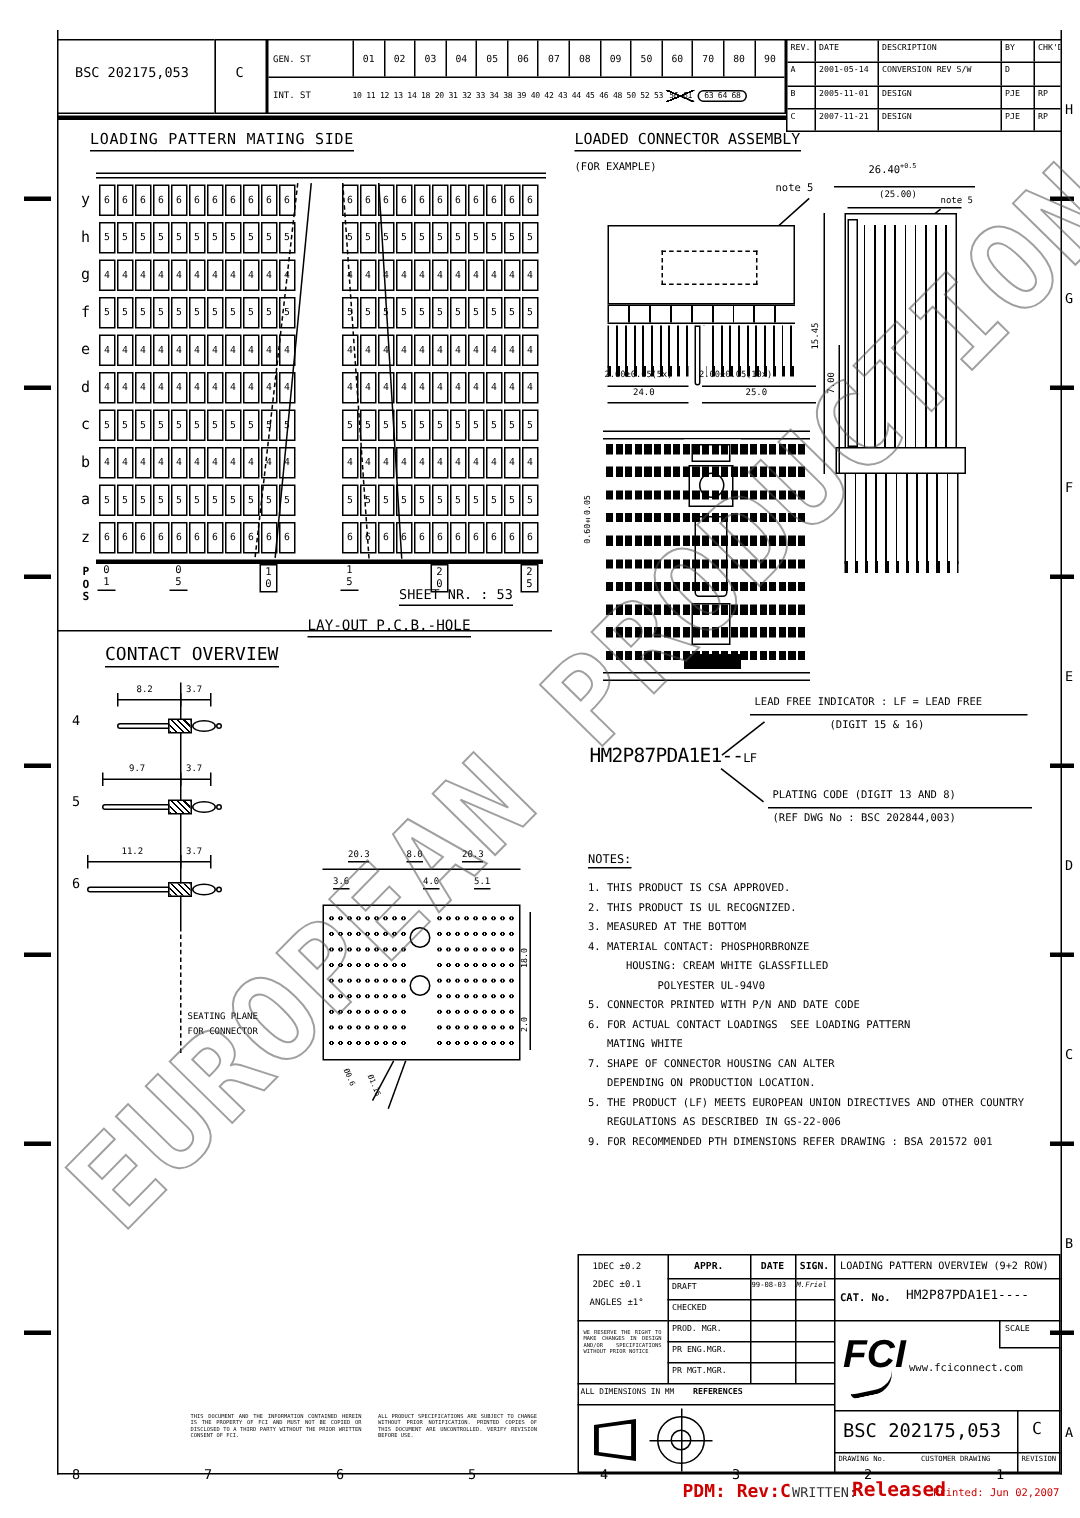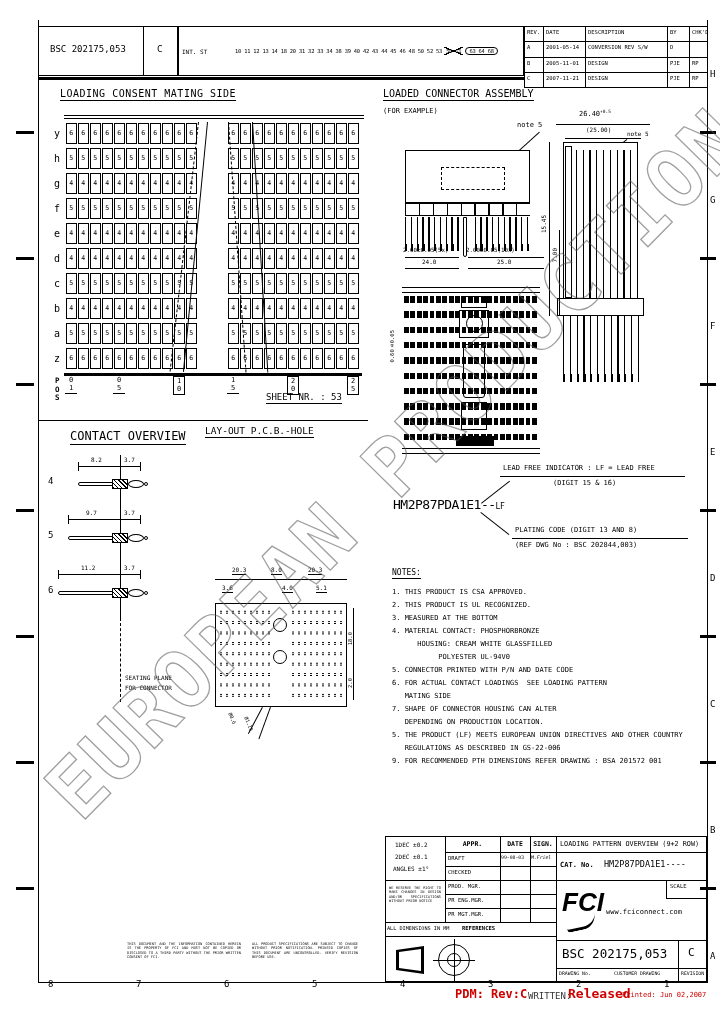--- a/index.html
+++ b/index.html
@@ -34,20 +34,37 @@
   <div class="vl" style="left:707px;top:20px;height:963px"></div>
   <div class="hl" style="left:38px;top:982px;width:670px"></div>
   <div class="hl" style="left:38px;top:77px;width:486px;height:2.5px"></div>
 
   <div class="box" style="left:38px;top:26px;width:106px;height:50px"></div>
   <div class="t" style="left:50px;top:44px;font-size:9px">BSC 202175,053</div>
   <div class="box" style="left:143px;top:26px;width:35px;height:50px"></div>
   <div class="t" style="left:157px;top:44px;font-size:9px">C</div>
 
   <div class="box" id="genTable" style="left:178px;top:26px;width:346px;height:50px;display:flex;flex-direction:column">
+      <div style="display: flex; flex: 1 1 0%; border-bottom: 1px solid rgb(0, 0, 0); align-items: center;">
+        <div style="width: 56px; font-size: 6px; padding-left: 3px; font-family: &quot;DejaVu Sans Mono&quot;, monospace; color: rgb(0, 0, 0);">GEN. ST</div>
+        <div style="flex: 1 1 0%; border-left: 1px solid rgb(0, 0, 0); text-align: center; font-size: 6.5px; align-self: stretch; line-height: 24px; font-family: &quot;DejaVu Sans Mono&quot;, monospace; color: rgb(0, 0, 0);">01</div>
+        <div style="flex: 1 1 0%; border-left: 1px solid rgb(0, 0, 0); text-align: center; font-size: 6.5px; align-self: stretch; line-height: 24px; font-family: &quot;DejaVu Sans Mono&quot;, monospace; color: rgb(0, 0, 0);">02</div>
+        <div style="flex: 1 1 0%; border-left: 1px solid rgb(0, 0, 0); text-align: center; font-size: 6.5px; align-self: stretch; line-height: 24px; font-family: &quot;DejaVu Sans Mono&quot;, monospace; color: rgb(0, 0, 0);">03</div>
+        <div style="flex: 1 1 0%; border-left: 1px solid rgb(0, 0, 0); text-align: center; font-size: 6.5px; align-self: stretch; line-height: 24px; font-family: &quot;DejaVu Sans Mono&quot;, monospace; color: rgb(0, 0, 0);">04</div>
+        <div style="flex: 1 1 0%; border-left: 1px solid rgb(0, 0, 0); text-align: center; font-size: 6.5px; align-self: stretch; line-height: 24px; font-family: &quot;DejaVu Sans Mono&quot;, monospace; color: rgb(0, 0, 0);">05</div>
+        <div style="flex: 1 1 0%; border-left: 1px solid rgb(0, 0, 0); text-align: center; font-size: 6.5px; align-self: stretch; line-height: 24px; font-family: &quot;DejaVu Sans Mono&quot;, monospace; color: rgb(0, 0, 0);">06</div>
+        <div style="flex: 1 1 0%; border-left: 1px solid rgb(0, 0, 0); text-align: center; font-size: 6.5px; align-self: stretch; line-height: 24px; font-family: &quot;DejaVu Sans Mono&quot;, monospace; color: rgb(0, 0, 0);">07</div>
+        <div style="flex: 1 1 0%; border-left: 1px solid rgb(0, 0, 0); text-align: center; font-size: 6.5px; align-self: stretch; line-height: 24px; font-family: &quot;DejaVu Sans Mono&quot;, monospace; color: rgb(0, 0, 0);">08</div>
+        <div style="flex: 1 1 0%; border-left: 1px solid rgb(0, 0, 0); text-align: center; font-size: 6.5px; align-self: stretch; line-height: 24px; font-family: &quot;DejaVu Sans Mono&quot;, monospace; color: rgb(0, 0, 0);">09</div>
+        <div style="flex: 1 1 0%; border-left: 1px solid rgb(0, 0, 0); text-align: center; font-size: 6.5px; align-self: stretch; line-height: 24px; font-family: &quot;DejaVu Sans Mono&quot;, monospace; color: rgb(0, 0, 0);">50</div>
+        <div style="flex: 1 1 0%; border-left: 1px solid rgb(0, 0, 0); text-align: center; font-size: 6.5px; align-self: stretch; line-height: 24px; font-family: &quot;DejaVu Sans Mono&quot;, monospace; color: rgb(0, 0, 0);">60</div>
+        <div style="flex: 1 1 0%; border-left: 1px solid rgb(0, 0, 0); text-align: center; font-size: 6.5px; align-self: stretch; line-height: 24px; font-family: &quot;DejaVu Sans Mono&quot;, monospace; color: rgb(0, 0, 0);">70</div>
+        <div style="flex: 1 1 0%; border-left: 1px solid rgb(0, 0, 0); text-align: center; font-size: 6.5px; align-self: stretch; line-height: 24px; font-family: &quot;DejaVu Sans Mono&quot;, monospace; color: rgb(0, 0, 0);">80</div>
+        <div style="flex: 1 1 0%; border-left: 1px solid rgb(0, 0, 0); text-align: center; font-size: 6.5px; align-self: stretch; line-height: 24px; font-family: &quot;DejaVu Sans Mono&quot;, monospace; color: rgb(0, 0, 0);">90</div>
+      </div>
       <div style="display: flex; flex: 1 1 0%; align-items: center;">
         <div style="width: 56px; font-size: 6px; padding-left: 3px; font-family: &quot;DejaVu Sans Mono&quot;, monospace; color: rgb(0, 0, 0);">INT. ST</div>
         <div style="flex: 1 1 0%; font-size: 5.4px; letter-spacing: -0.2px; white-space: nowrap; font-family: &quot;DejaVu Sans Mono&quot;, monospace; color: rgb(0, 0, 0);"><span>10 11 12 13 14 18 20 31 32 33 34 38 39 40 42 43 44 45 46 48 50 52 53 </span><span class="crossed">56 61</span> <span class="bubble">63 64 68</span></div>
       </div>
     </div>
 
   <div class="box" id="revTable" style="left:524px;top:26px;width:184px;height:62px;display:flex;flex-direction:column">
       <div style="display: flex; flex: 1 1 0%; border-bottom: 1px solid rgb(0, 0, 0);">
         <div style="width: 18px; font-size: 5.5px; overflow: hidden; padding: 2px 1px 0px 2px; white-space: nowrap; font-family: &quot;DejaVu Sans Mono&quot;, monospace; color: rgb(0, 0, 0);">REV.</div>
         <div style="width: 42px; border-left: 1px solid rgb(0, 0, 0); font-size: 5.5px; overflow: hidden; padding: 2px 1px 0px 2px; white-space: nowrap; font-family: &quot;DejaVu Sans Mono&quot;, monospace; color: rgb(0, 0, 0);">DATE</div>
@@ -71,21 +88,21 @@
       </div>
       <div style="display: flex; flex: 1 1 0%;">
         <div style="width: 18px; font-size: 5.5px; overflow: hidden; padding: 2px 1px 0px 2px; white-space: nowrap; font-family: &quot;DejaVu Sans Mono&quot;, monospace; color: rgb(0, 0, 0);">C</div>
         <div style="width: 42px; border-left: 1px solid rgb(0, 0, 0); font-size: 5.5px; overflow: hidden; padding: 2px 1px 0px 2px; white-space: nowrap; font-family: &quot;DejaVu Sans Mono&quot;, monospace; color: rgb(0, 0, 0);">2007-11-21</div>
         <div style="width: 82px; border-left: 1px solid rgb(0, 0, 0); font-size: 5.5px; overflow: hidden; padding: 2px 1px 0px 2px; white-space: nowrap; font-family: &quot;DejaVu Sans Mono&quot;, monospace; color: rgb(0, 0, 0);">DESIGN</div>
         <div style="width: 22px; border-left: 1px solid rgb(0, 0, 0); font-size: 5.5px; overflow: hidden; padding: 2px 1px 0px 2px; white-space: nowrap; font-family: &quot;DejaVu Sans Mono&quot;, monospace; color: rgb(0, 0, 0);">PJE</div>
         <div style="width: 18px; border-left: 1px solid rgb(0, 0, 0); font-size: 5.5px; overflow: hidden; padding: 2px 1px 0px 2px; white-space: nowrap; font-family: &quot;DejaVu Sans Mono&quot;, monospace; color: rgb(0, 0, 0);">RP</div>
       </div>
     </div>
 
-  <div class="t" style="left:60px;top:88px;font-size:10px;letter-spacing:.5px"><span class="u">LOADING CONSENT MATING SIDE</span></div>
+  <div class="t" style="left:60px;top:88px;font-size:10px;letter-spacing:.5px"><span class="u">LOADING PATTERN MATING SIDE</span></div>
   <div class="hl" style="left:64px;top:115px;width:300px"></div>
   <div class="hl" style="left:64px;top:118px;width:300px"></div>
   <div id="grid"></div>
 
   <div class="vl" style="left:207px;top:122px;height:251px;width:1.4px;transform:rotate(5.5deg);transform-origin:top left"></div>
   <div class="vl" style="left:252px;top:122px;height:251px;width:1.4px;transform:rotate(-3.5deg);transform-origin:top left"></div>
   <div class="dash" style="left:198px;top:122px;height:251px;width:0;border-width:0 0 0 1px;transform:rotate(6.5deg);transform-origin:top left"></div>
   <div class="dash" style="left:228px;top:122px;height:251px;width:0;border-width:0 0 0 1px;transform:rotate(-4deg);transform-origin:top left"></div>
   <div class="hl" style="left:64px;top:373px;width:298px;height:2.5px"></div>
   <div class="t" id="posLabel" style="left:55px;top:377px;font-size:7.5px;font-weight:bold">P
@@ -148,21 +165,21 @@
   <div class="vl" style="left:559px;top:230px;height:86px"></div>
   <div class="t rot" style="left:552px;top:248px;font-size:6px">7.00</div>
 
   <div class="t" style="left:70px;top:430px;font-size:12px"><span class="u">CONTACT OVERVIEW</span></div>
   <div class="vl" style="left:120px;top:455px;height:163px"></div>
   <div class="dash" style="left:120px;top:618px;height:84px;width:0;border-width:0 0 0 1px"></div>
   <div id="contacts"></div>
   <div class="t" style="left:125px;top:675px;font-size:6px">SEATING PLANE</div>
   <div class="t" style="left:125px;top:685px;font-size:6px">FOR CONNECTOR</div>
 
-  <div class="t" style="left:205px;top:426px;font-size:9.5px"><span class="u">LAY-OUT P.C.B.-HOLE</span></div>
+  <div class="t" style="left:205px;top:413px;font-size:9.5px"><span class="u">LAY-OUT P.C.B.-HOLE</span></div>
   <div class="t" style="left:232px;top:567px;font-size:6px"><span class="u">20.3</span></div>
   <div class="t" style="left:271px;top:567px;font-size:6px"><span class="u">8.0</span></div>
   <div class="t" style="left:308px;top:567px;font-size:6px"><span class="u">20.3</span></div>
   <div class="hl" style="left:215px;top:579px;width:132px"></div>
   <div class="t" style="left:222px;top:585px;font-size:6px"><span class="u">3.6</span></div>
   <div class="t" style="left:282px;top:585px;font-size:6px"><span class="u">4.0</span></div>
   <div class="t" style="left:316px;top:585px;font-size:6px"><span class="u">5.1</span></div>
   <div class="box" style="left:215px;top:603px;width:132px;height:104px;border-width:1.2px"></div>
   <div style="position:absolute;left:218px;top:607px;width:126px;height:96px;background-image:radial-gradient(circle,#fff 0 .5px,#000 .6px 1.4px,transparent 1.5px);background-size:6px 10.4px"></div>
   <div style="position:absolute;left:271px;top:604px;width:20px;height:102px;background:#fff"></div>
@@ -529,21 +546,21 @@
     <div style="position: absolute; left: 128px; top: 589px; width: 16px; height: 8px; border: 1px solid rgb(0, 0, 0); border-radius: 50%;"></div>
     <div style="position: absolute; left: 144px; top: 591px; width: 4px; height: 4px; border: 1px solid rgb(0, 0, 0); border-radius: 50%;"></div>
     <div style="position: absolute; left: 392px; top: 588px; font-size: 7px; white-space: pre; font-family: &quot;DejaVu Sans Mono&quot;, monospace; color: rgb(0, 0, 0);">1. THIS PRODUCT IS CSA APPROVED.</div>
     <div style="position: absolute; left: 392px; top: 601px; font-size: 7px; white-space: pre; font-family: &quot;DejaVu Sans Mono&quot;, monospace; color: rgb(0, 0, 0);">2. THIS PRODUCT IS UL RECOGNIZED.</div>
     <div style="position: absolute; left: 392px; top: 614px; font-size: 7px; white-space: pre; font-family: &quot;DejaVu Sans Mono&quot;, monospace; color: rgb(0, 0, 0);">3. MEASURED AT THE BOTTOM</div>
     <div style="position: absolute; left: 392px; top: 627px; font-size: 7px; white-space: pre; font-family: &quot;DejaVu Sans Mono&quot;, monospace; color: rgb(0, 0, 0);">4. MATERIAL CONTACT: PHOSPHORBRONZE</div>
     <div style="position: absolute; left: 392px; top: 640px; font-size: 7px; white-space: pre; font-family: &quot;DejaVu Sans Mono&quot;, monospace; color: rgb(0, 0, 0);">      HOUSING: CREAM WHITE GLASSFILLED</div>
     <div style="position: absolute; left: 392px; top: 653px; font-size: 7px; white-space: pre; font-family: &quot;DejaVu Sans Mono&quot;, monospace; color: rgb(0, 0, 0);">           POLYESTER UL-94V0</div>
     <div style="position: absolute; left: 392px; top: 666px; font-size: 7px; white-space: pre; font-family: &quot;DejaVu Sans Mono&quot;, monospace; color: rgb(0, 0, 0);">5. CONNECTOR PRINTED WITH P/N AND DATE CODE</div>
     <div style="position: absolute; left: 392px; top: 679px; font-size: 7px; white-space: pre; font-family: &quot;DejaVu Sans Mono&quot;, monospace; color: rgb(0, 0, 0);">6. FOR ACTUAL CONTACT LOADINGS  SEE LOADING PATTERN</div>
-    <div style="position: absolute; left: 392px; top: 692px; font-size: 7px; white-space: pre; font-family: &quot;DejaVu Sans Mono&quot;, monospace; color: rgb(0, 0, 0);">   MATING SIDE</div>
+    <div style="position: absolute; left: 392px; top: 692px; font-size: 7px; white-space: pre; font-family: &quot;DejaVu Sans Mono&quot;, monospace; color: rgb(0, 0, 0);">   MATING WHITE</div>
     <div style="position: absolute; left: 392px; top: 705px; font-size: 7px; white-space: pre; font-family: &quot;DejaVu Sans Mono&quot;, monospace; color: rgb(0, 0, 0);">7. SHAPE OF CONNECTOR HOUSING CAN ALTER</div>
     <div style="position: absolute; left: 392px; top: 718px; font-size: 7px; white-space: pre; font-family: &quot;DejaVu Sans Mono&quot;, monospace; color: rgb(0, 0, 0);">   DEPENDING ON PRODUCTION LOCATION.</div>
     <div style="position: absolute; left: 392px; top: 731px; font-size: 7px; white-space: pre; font-family: &quot;DejaVu Sans Mono&quot;, monospace; color: rgb(0, 0, 0);">5. THE PRODUCT (LF) MEETS EUROPEAN UNION DIRECTIVES AND OTHER COUNTRY</div>
     <div style="position: absolute; left: 392px; top: 744px; font-size: 7px; white-space: pre; font-family: &quot;DejaVu Sans Mono&quot;, monospace; color: rgb(0, 0, 0);">   REGULATIONS AS DESCRIBED IN GS-22-006</div>
     <div style="position: absolute; left: 392px; top: 757px; font-size: 7px; white-space: pre; font-family: &quot;DejaVu Sans Mono&quot;, monospace; color: rgb(0, 0, 0);">9. FOR RECOMMENDED PTH DIMENSIONS REFER DRAWING : BSA 201572 001</div>
     <div style="position: absolute; left: 445px; top: 840px; width: 55px; text-align: center; font-size: 6.5px; font-weight: bold; font-family: &quot;DejaVu Sans Mono&quot;, monospace; color: rgb(0, 0, 0);">APPR.</div>
     <div style="position: absolute; left: 500px; top: 840px; width: 30px; text-align: center; font-size: 6.5px; font-weight: bold; font-family: &quot;DejaVu Sans Mono&quot;, monospace; color: rgb(0, 0, 0);">DATE</div>
     <div style="position: absolute; left: 530px; top: 840px; width: 26px; text-align: center; font-size: 6.5px; font-weight: bold; font-family: &quot;DejaVu Sans Mono&quot;, monospace; color: rgb(0, 0, 0);">SIGN.</div>
     <div style="position: absolute; left: 445px; top: 852px; width: 111px; height: 1px; background: rgb(0, 0, 0);"></div>
     <div style="position: absolute; left: 448px; top: 855px; font-size: 5.5px; font-family: &quot;DejaVu Sans Mono&quot;, monospace; color: rgb(0, 0, 0);">DRAFT</div>

